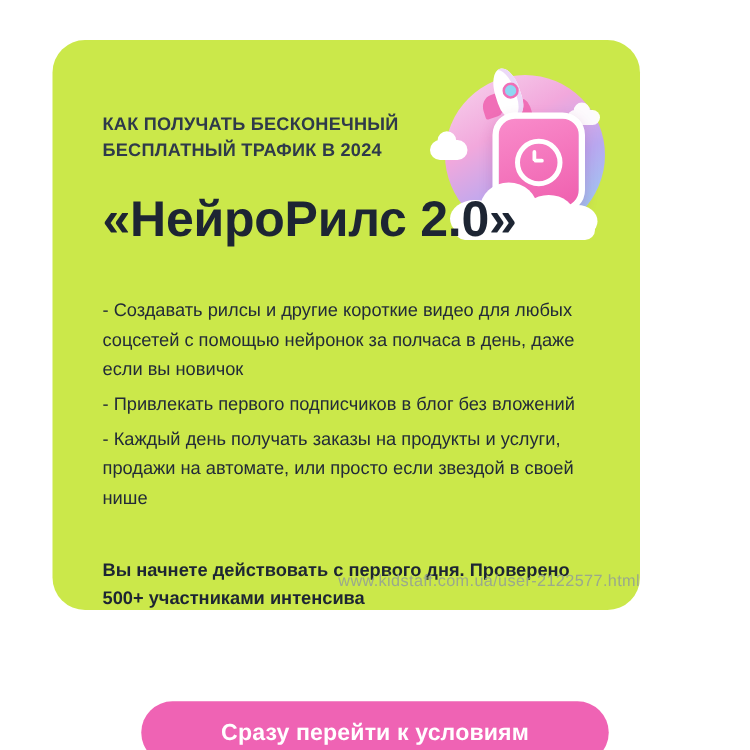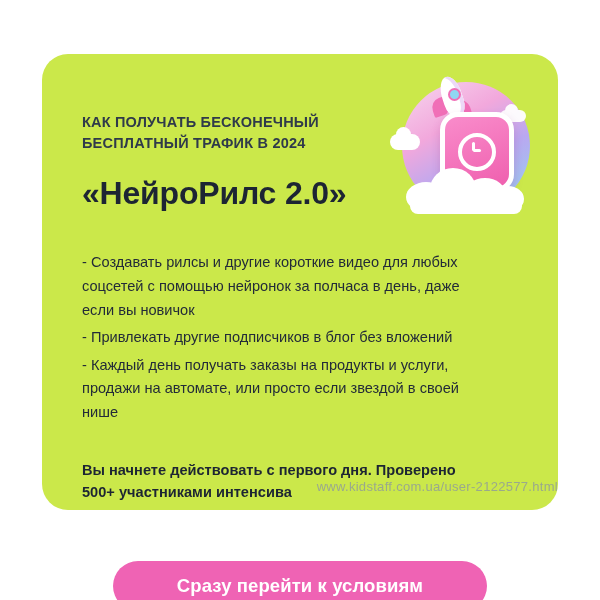--- a/index.html
+++ b/index.html
@@ -17,22 +17,22 @@
     position: relative;
     width: 600px;
     height: 600px;
     background: #ffffff;
   }
 
   
   .card {
     position: absolute;
     left: 42px;
-    top: 54px;
-    width: 516px;
+    top: 32px;
+    width: 470px;
     height: 456px;
     background: #cbe84a;
     border-radius: 26px;
     overflow: hidden;
   }
 
   
   .illustration {
     position: absolute;
     right: 14px;
@@ -211,21 +211,21 @@
     font-weight: bold;
     letter-spacing: .2px;
     line-height: 1.45;
     text-transform: uppercase;
     margin: 0;
     max-width: 320px;
   }
   .title {
     margin: 22px 0 0 0;
     color: #1d2533;
-    font-size: 32px;
+    font-size: 40px;
     font-weight: bold;
     letter-spacing: -0.2px;
     line-height: 1.1;
   }
   .bullets {
     margin: 40px 0 0 0;
     color: #232b38;
     font-size: 14.6px;
     line-height: 1.62;
     max-width: 400px;
@@ -300,21 +300,21 @@
           <i class="bar"></i>
       </div>
       <div class="illu-cloud-small"></div>
     </div>
 
     <div class="content">
       <p class="kicker">КАК ПОЛУЧАТЬ БЕСКОНЕЧНЫЙ БЕСПЛАТНЫЙ ТРАФИК В 2024</p>
       <h1 class="title">«НейроРилс 2.0»</h1>
       <div class="bullets">
         <p>- Создавать рилсы и другие короткие видео для любых соцсетей с помощью нейронок за полчаса в день, даже если вы новичок</p>
-        <p>- Привлекать другие подписчиков в блог без вложений</p>
+        <p>- Привлекать первого подписчиков в блог без вложений</p>
         <p>- Каждый день получать заказы на продукты и услуги, продажи на автомате, или просто если звездой в своей нише</p>
       </div>
       <p class="footnote">Вы начнете действовать с первого дня. Проверено 500+ участниками интенсива</p>
     </div>
 
     <div class="watermark">www.kidstaff.com.ua/user-2122577.html</div>
   </div>
 
   <button class="cta">Сразу перейти к условиям</button>
 

